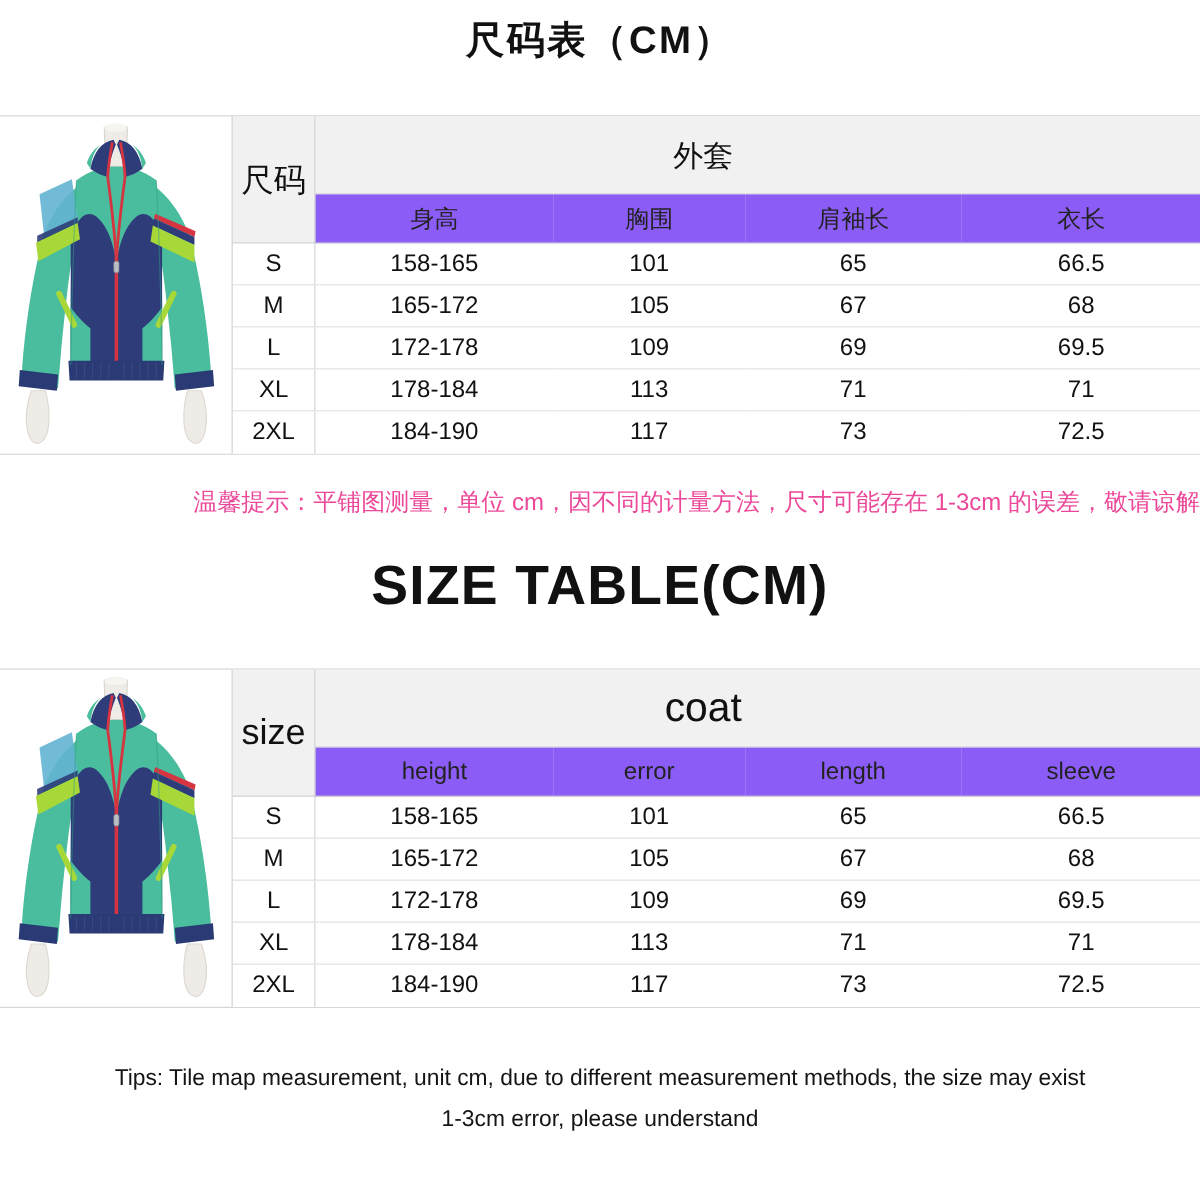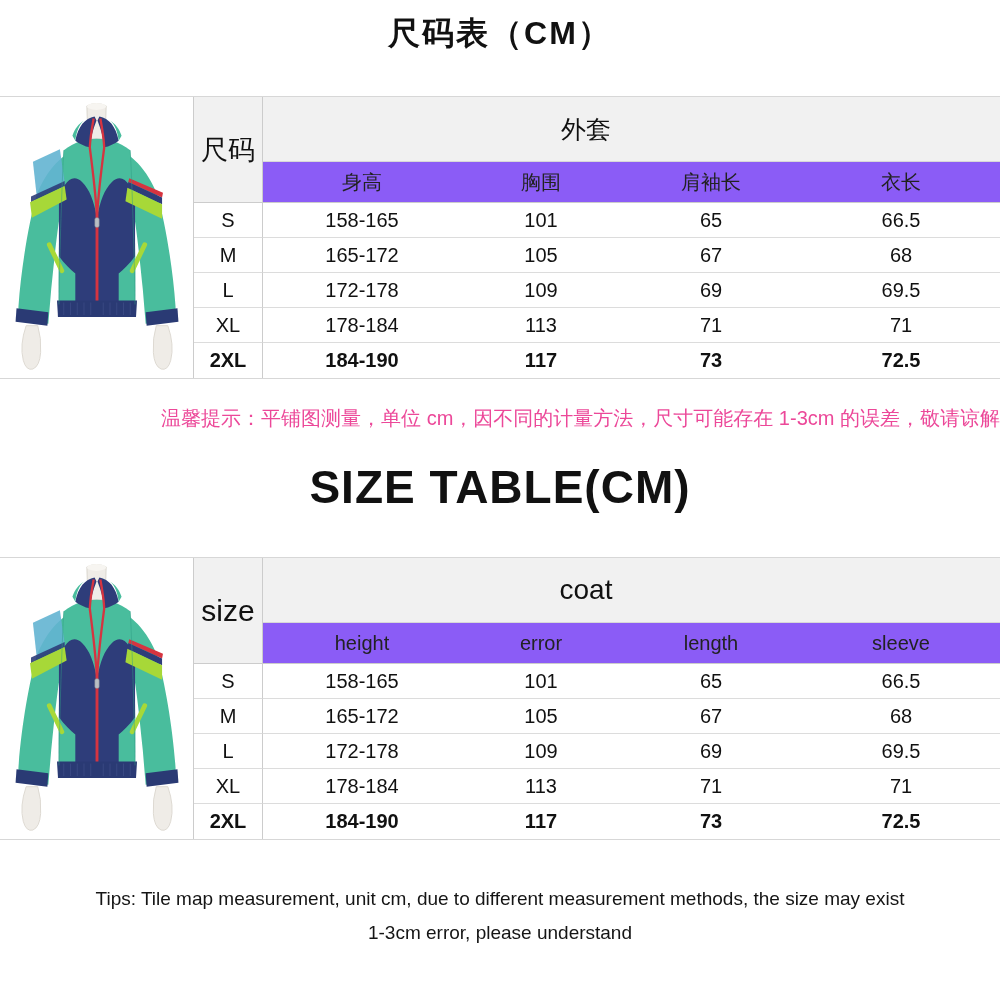--- a/index.html
+++ b/index.html
@@ -24,26 +24,26 @@
         grid-template-columns:69px 198px 160px 180px 200px;
         grid-template-rows:65px 41px repeat(5,35px);
         border-left:1px solid #cccccc;box-sizing:border-box;grid-auto-flow:row;}
   .grid > div{box-sizing:border-box;display:flex;align-items:center;justify-content:center;}
 
   .corner{grid-row:1/3;grid-column:1;background:#f1f1f1;
           border-right:1px solid #cccccc;border-bottom:1px solid #cccccc;font-size:27px;}
   .grid-en .corner{font-size:30px;}
   .group{grid-row:1;grid-column:2/6;background:#f1f1f1;border-bottom:1px solid #d8d8d8;
          font-size:25px;padding-right:92px;}
-  .grid-en .group{font-size:28px;}
+  .grid-en .group{font-size:34px;}
   .colh{grid-row:2;background:#8b5cf6;border-bottom:1px solid #cccccc;font-size:20px;color:#222;}
 
   .cell{font-size:20px;border-bottom:1px solid #dcdcdc;background:#fff;}
   .cell.size{border-right:1px solid #cccccc;}
-  .cell.lastrow{border-bottom:none;font-weight:bold;}
+  .cell.lastrow{border-bottom:none;}
 
   .tip-cn{position:absolute;top:405px;left:0;width:100%;text-align:right;font-size:20px;color:#ec4899;}
   .tip-en{position:absolute;top:882px;left:0;width:100%;text-align:center;font-size:19px;
           line-height:34px;color:#151515;}
 
   .defs-hidden{position:absolute;width:0;height:0;overflow:hidden;}
 </style>
 </head>
 <body>
 

